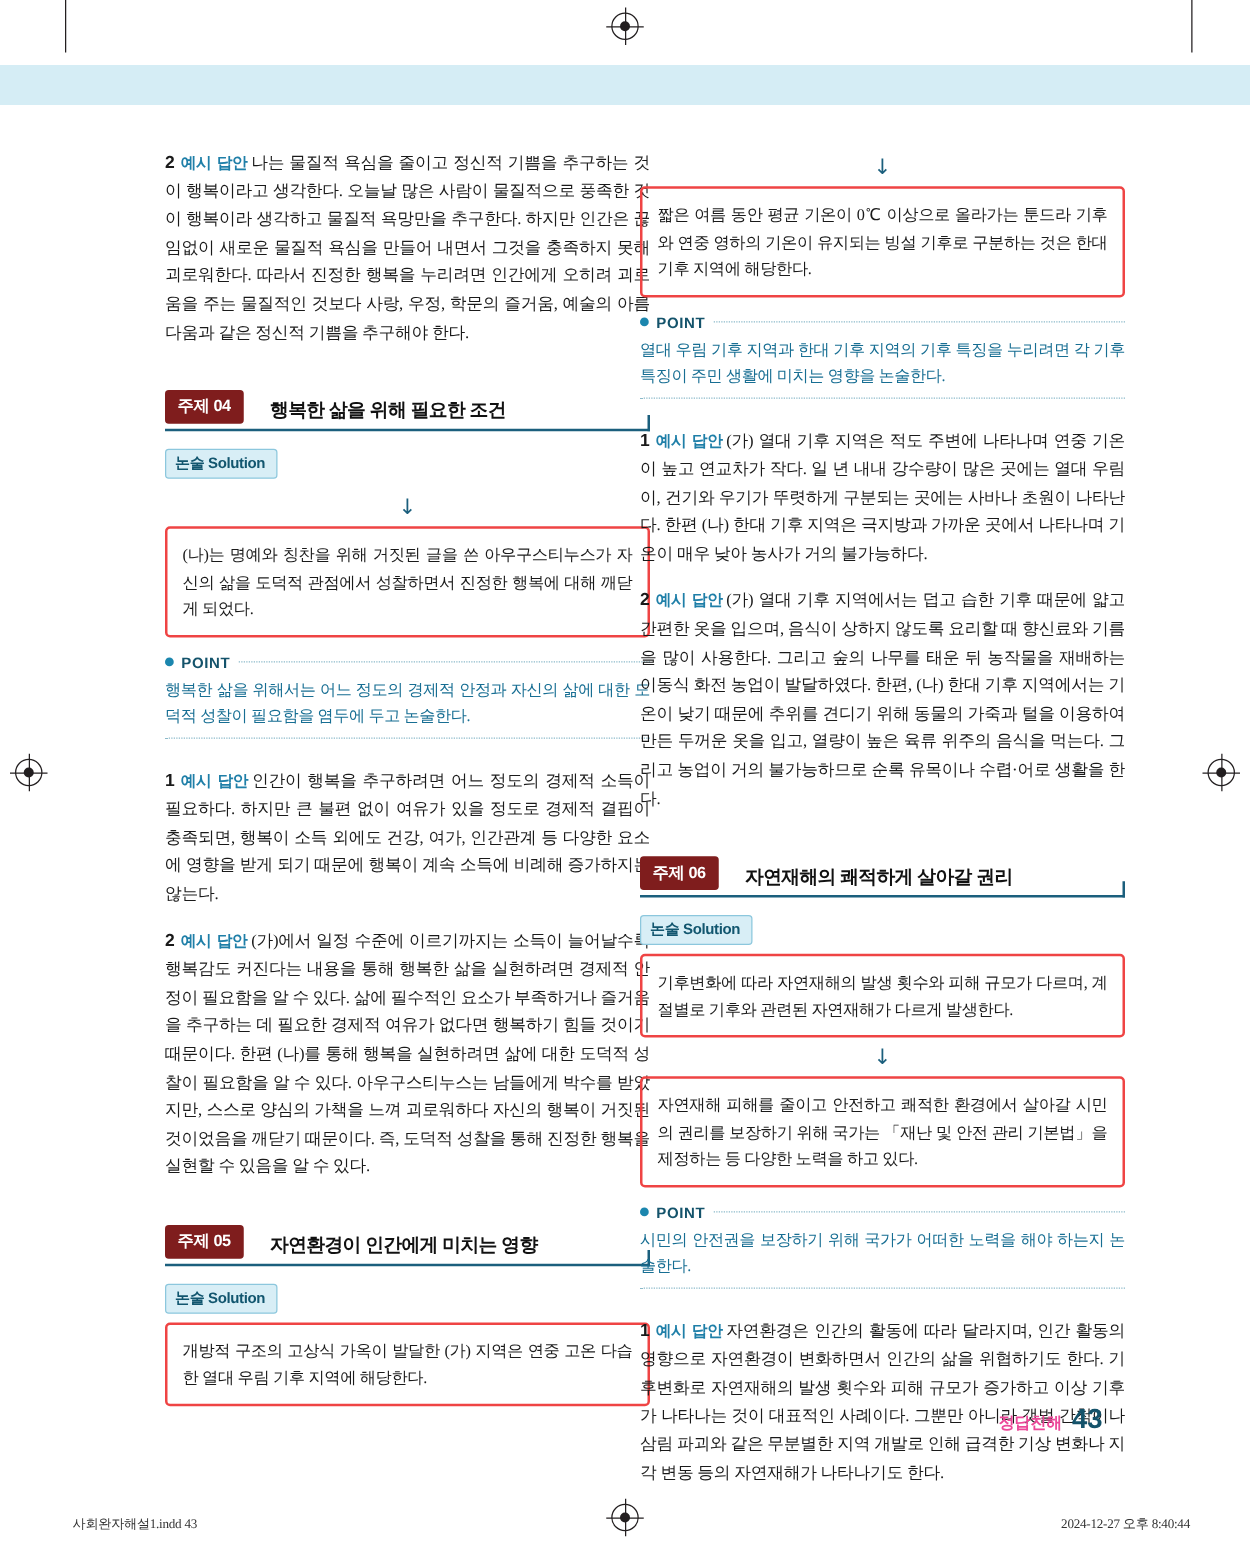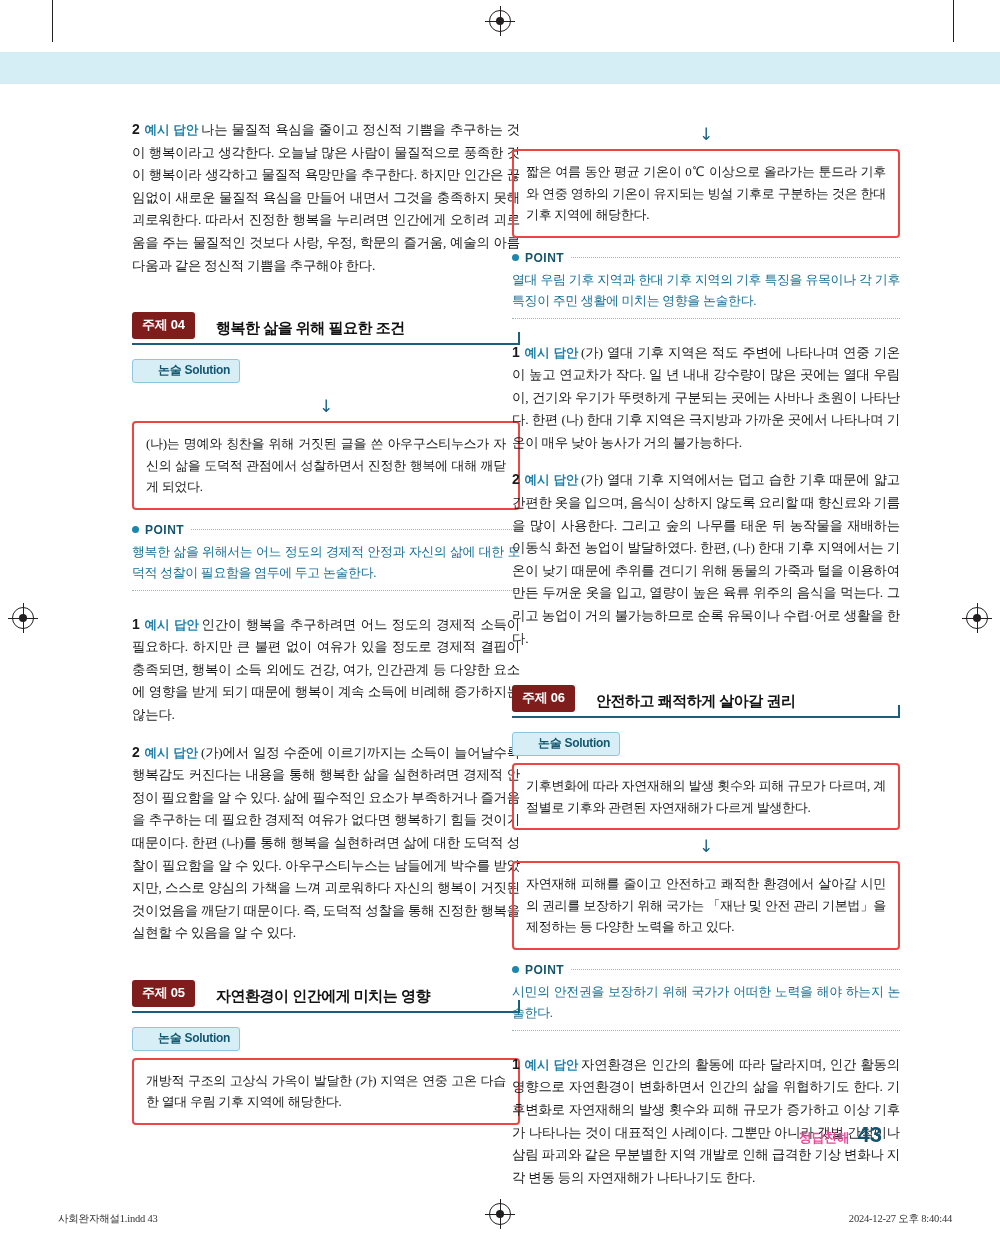--- a/index.html
+++ b/index.html
@@ -138,21 +138,21 @@
   
   .sol-label {
     display: inline-block;
     background: #d8eef6;
     border: 1px solid #8cc7dd;
     color: #12566f;
     font-family: "Liberation Sans", sans-serif;
     font-weight: bold;
     font-size: 12px;
     letter-spacing: -0.3px;
-    padding: 2px 9px 3px 25px;
+    padding: 2px 9px 3px 7px;
     border-radius: 3px;
     margin-bottom: 7px;
   }
   .sol-box {
     border: 2px solid #ef4444;
     border-radius: 4px;
     padding: 10px 12px;
     font-size: 13px;
     line-height: 21.5px;
     letter-spacing: -0.3px;
@@ -316,42 +316,42 @@
 <div class="col col-right">
 
   <div class="arrow-down">↓</div>
   <div class="sol-box">짧은 여름 동안 평균 기온이 0℃ 이상으로 올라가는 툰드라 기후와 연중 영하의 기온이 유지되는 빙설 기후로 구분하는 것은 한대 기후 지역에 해당한다.</div>
 
   <div class="point-head">
     <span class="point-dot"></span>
     <span class="point-word">POINT</span>
     <span class="point-line"></span>
   </div>
-  <div class="point-text">열대 우림 기후 지역과 한대 기후 지역의 기후 특징을 유목이나 각 기후 특징이 주민 생활에 미치는 영향을 논술한다.</div>
+  <div class="point-text">열대 우림 기후 지역과 한대 기후 지역의 기후 특징을 누리려면 각 기후 특징이 주민 생활에 미치는 영향을 논술한다.</div>
 
   <div class="spacer-md"></div>
 
   <p class="body">
     <span class="num">1</span><span class="tag-ex">예시 답안</span><span>(가) 열대 기후 지역은 적도 주변에 나타나며 연중 기온이 높고 연교차가 작다. 일 년 내내 강수량이 많은 곳에는 열대 우림이, 건기와 우기가 뚜렷하게 구분되는 곳에는 사바나 초원이 나타난다. 한편 (나) 한대 기후 지역은 극지방과 가까운 곳에서 나타나며 기온이 매우 낮아 농사가 거의 불가능하다.</span>
   </p>
 
   <div class="spacer-sm"></div>
 
   <p class="body">
     <span class="num">2</span><span class="tag-ex">예시 답안</span><span>(가) 열대 기후 지역에서는 덥고 습한 기후 때문에 얇고 간편한 옷을 입으며, 음식이 상하지 않도록 요리할 때 향신료와 기름을 많이 사용한다. 그리고 숲의 나무를 태운 뒤 농작물을 재배하는 이동식 화전 농업이 발달하였다. 한편, (나) 한대 기후 지역에서는 기온이 낮기 때문에 추위를 견디기 위해 동물의 가죽과 털을 이용하여 만든 두꺼운 옷을 입고, 열량이 높은 육류 위주의 음식을 먹는다. 그리고 농업이 거의 불가능하므로 순록 유목이나 수렵·어로 생활을 한다.</span>
   </p>
 
   <div class="spacer-lg"></div>
 
   
   <div class="sec-head">
     <div class="rule"></div>
     <div class="rule-cap"></div>
     <div class="sec-chip">주제 06</div>
-    <div class="sec-title">안전하고 쾌적하게 살아갈 권리</div>
+    <div class="sec-title">자연재해의 쾌적하게 살아갈 권리</div>
   </div>
 
   <div class="sol-label">논술 Solution</div>
   <div class="sol-box">기후변화에 따라 자연재해의 발생 횟수와 피해 규모가 다르며, 계절별로 기후와 관련된 자연재해가 다르게 발생한다.</div>
   <div class="arrow-down">↓</div>
   <div class="sol-box">자연재해 피해를 줄이고 안전하고 쾌적한 환경에서 살아갈 시민의 권리를 보장하기 위해 국가는 「재난 및 안전 관리 기본법」을 제정하는 등 다양한 노력을 하고 있다.</div>
 
   <div class="point-head">
     <span class="point-dot"></span>
     <span class="point-word">POINT</span>

